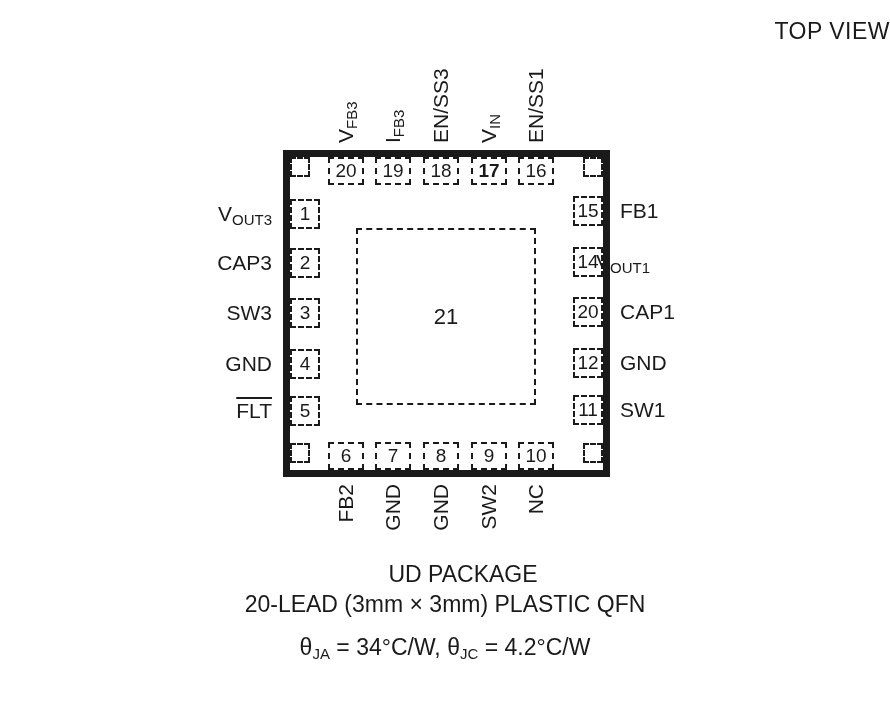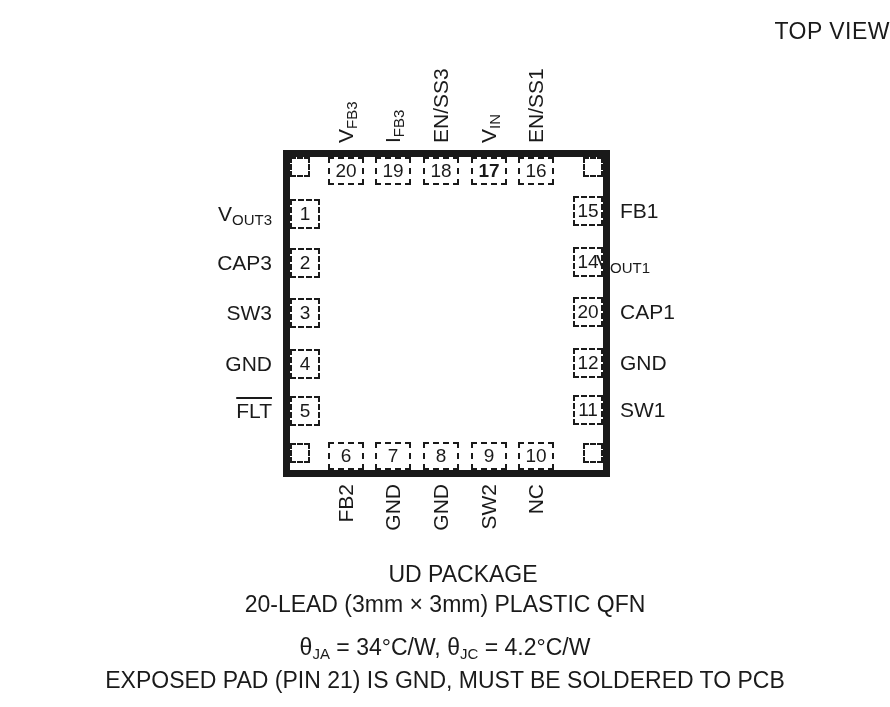--- a/index.html
+++ b/index.html
@@ -92,20 +92,23 @@
 
   <div class="title">TOP VIEW</div>
 
   <div class="package-outline"></div>
 
   <div class="corner-pad" style="left:290px; top:157px;"></div>
   <div class="corner-pad" style="left:583px; top:157px;"></div>
   <div class="corner-pad" style="left:290px; top:443px;"></div>
   <div class="corner-pad" style="left:583px; top:443px;"></div>
 
+  <div class="exposed-pad">
+    <span>21</span>
+  </div>
 
   <div class="pin pin-h" style="left:328px; top:157px;">
       <span>20</span>
     </div>
   <div class="pin pin-h" style="left:375px; top:157px;">
       <span>19</span>
     </div>
   <div class="pin pin-h" style="left:423px; top:157px;">
       <span>18</span>
     </div>
@@ -184,15 +187,14 @@
 
   <div class="vlabel vbottom" style="left:359px; top:588px;"><span>FB2</span><span class="sub"></span></div>
   <div class="vlabel vbottom" style="left:406px; top:588px;"><span>GND</span><span class="sub"></span></div>
   <div class="vlabel vbottom" style="left:454px; top:588px;"><span>GND</span><span class="sub"></span></div>
   <div class="vlabel vbottom" style="left:502px; top:588px;"><span>SW2</span><span class="sub"></span></div>
   <div class="vlabel vbottom" style="left:549px; top:588px;"><span>NC</span><span class="sub"></span></div>
 
   <div class="footline" style="top:561px;padding-left:36px;">UD PACKAGE</div>
   <div class="footline" style="top:591px;">20-LEAD (3mm × 3mm) PLASTIC QFN</div>
   <div class="footline" style="top:634px;"><span>θ</span><span class="sub">JA</span><span> = 34°C/W, θ</span><span class="sub">JC</span><span> = 4.2°C/W</span></div>
-  <div class="footline" style="top:667px;">EXPOSED PAD (PIN 21) IS GND, MUST BE SOLDERED TO PCB</div>
 
 </div>
 
 </body></html>

